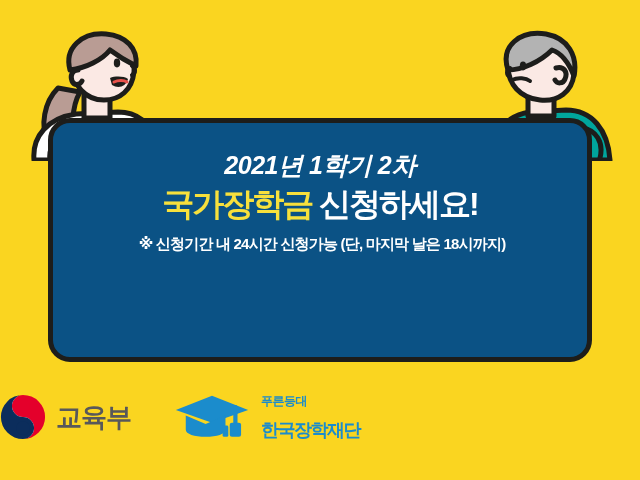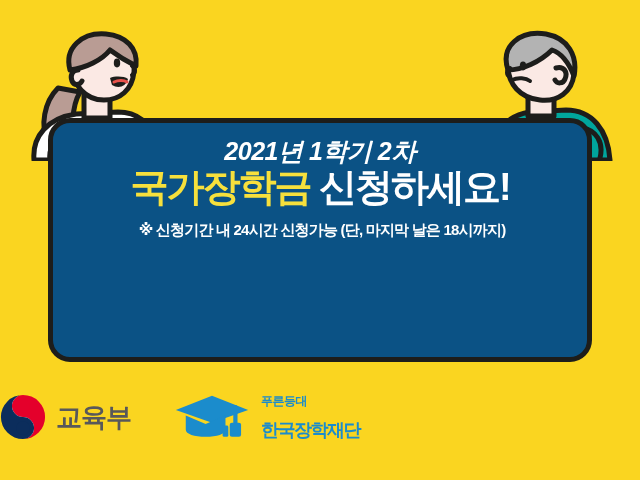--- a/index.html
+++ b/index.html
@@ -33,39 +33,39 @@
     height: 244px;
     box-sizing: border-box;
     background: #0b5285;
     border: 5px solid #1d1d1b;
     border-radius: 22px;
     z-index: 3;
     display: flex;
     flex-direction: column;
     align-items: center;
     justify-content: flex-start;
-    padding-top: 16px;
+    padding-top: 30px;
   }
 
   
   #eyebrow {
     color: #ffffff;
     font-size: 25px;
     font-weight: bold;
     font-style: italic;
     letter-spacing: -0.5px;
     line-height: 1;
     margin: 0;
     white-space: nowrap;
   }
   #headline {
-    margin: 4px 0 0 0;
-    line-height: 1;
-    white-space: nowrap;
-    font-size: 38px;
+    margin: 10px 0 0 0;
+    line-height: 1;
+    white-space: nowrap;
+    font-size: 32px;
     font-weight: bold;
     letter-spacing: -2px;
     text-align: right;
   }
   #headline .hl-yellow { color: #f7e03c; }
   #headline .hl-white  { color: #ffffff; }
   #dateline {
     margin: 9px 0 0 0;
     color: #ffffff;
     line-height: 1;

